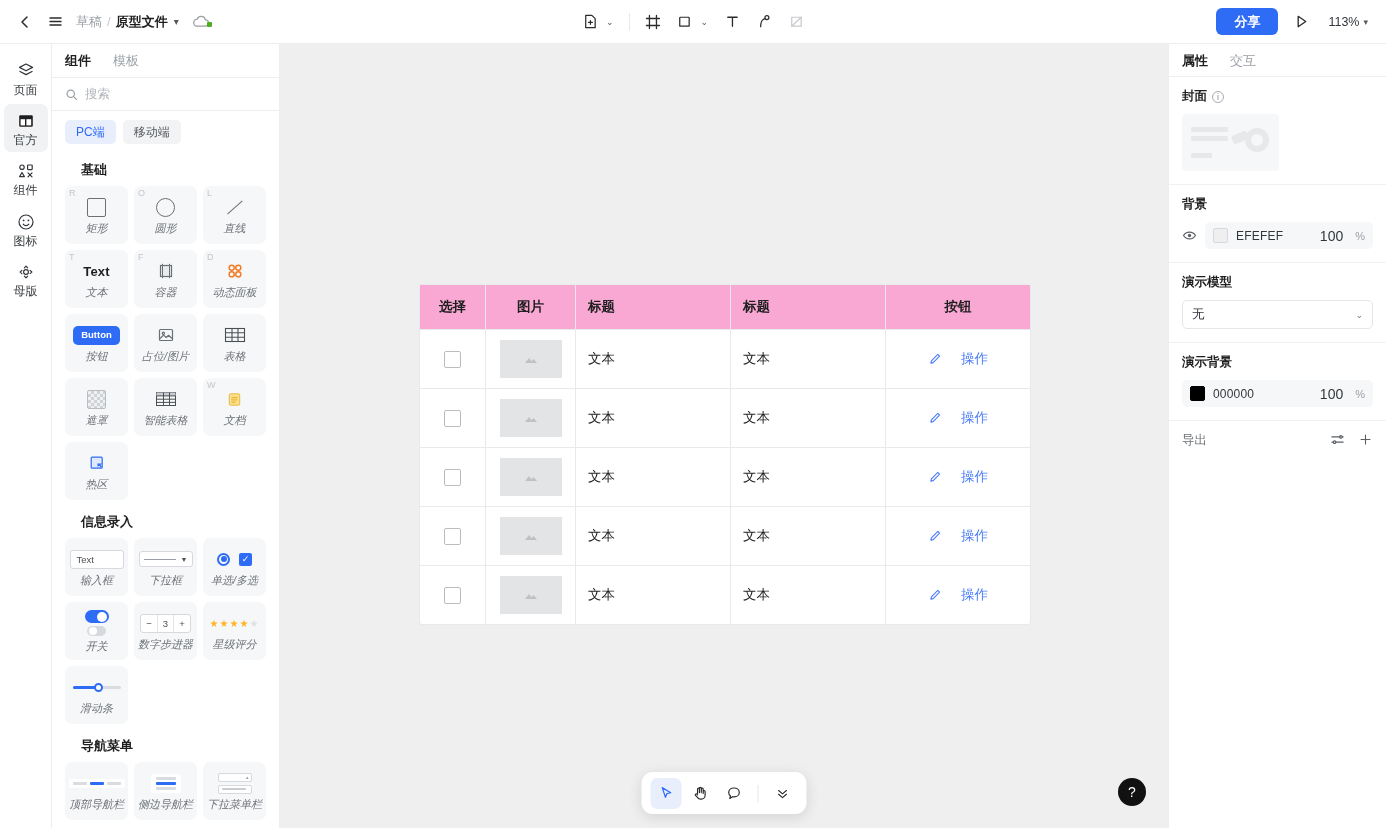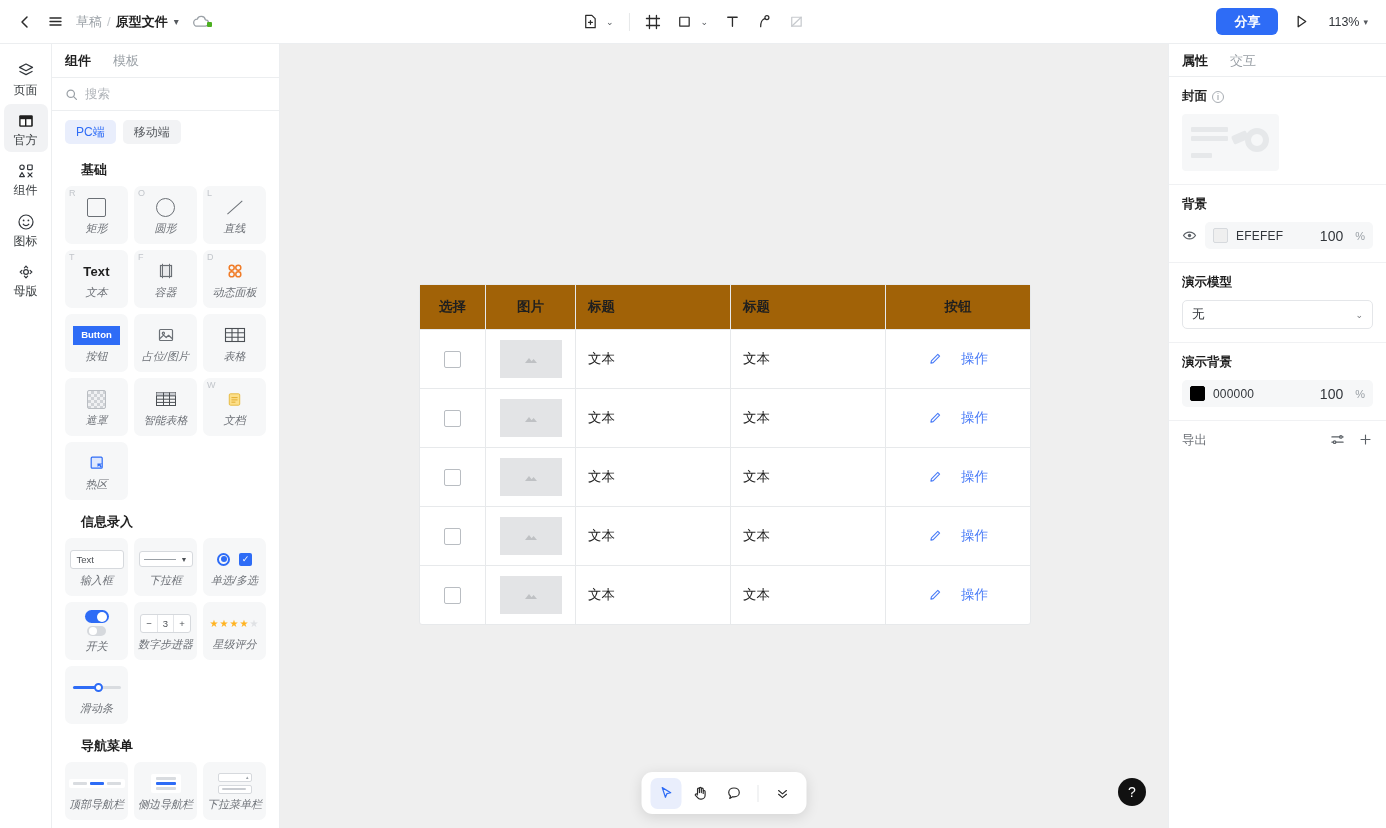--- a/index.html
+++ b/index.html
@@ -90,21 +90,21 @@
   .cell-key { position: absolute; top: 2px; left: 4px; font-size: 9px; color: #c2c6cb; }
   .cell-art { height: 22px; display: flex; align-items: center; justify-content: center; }
   .cell-label { font-size: 11px; color: #6d7177; line-height: 1; font-style: italic; }
   .sq { width: 19px; height: 19px; border: 1.4px solid #6b7076; border-radius: 2px; }
   .ci { width: 19px; height: 19px; border: 1.4px solid #6b7076; border-radius: 50%; }
   .ln { width: 22px; height: 22px; position: relative; }
   .ln:after { content:""; position:absolute; left:1px; top:50%; width:20px; height:1.4px;
               background:#6b7076; transform: rotate(-42deg); transform-origin: center; }
   .txt-t { font-size: 13px; font-weight: 700; color: #1f1f1f; letter-spacing: .2px; }
   .btn-chip { background: #2e6cf6; color: #fff; font-size: 9.5px; font-weight: 700;
-              padding: 3px 8px; border-radius: 0; line-height: 1.3; }
+              padding: 3px 8px; border-radius: 5px; line-height: 1.3; }
   .inp-chip { background: #fff; border: 1px solid #d6d9dd; border-radius: 3px; font-size: 9.5px;
               color: #4c5055; padding: 3px 6px; width: 54px; text-align: left; }
   .sel-chip { background: #fff; border: 1px solid #d6d9dd; border-radius: 3px; width: 54px; height: 16px;
               display:flex; align-items:center; justify-content:space-between; padding: 0 4px; }
   .sel-line { width: 32px; height: 1.2px; background: #9aa0a6; }
   .sel-car { font-size: 7px; color: #4c5055; }
   .radio-o { width: 13px; height: 13px; border-radius: 50%; border: 2px solid #2e6cf6;
              display:flex; align-items:center; justify-content:center; }
   .radio-i { width: 6px; height: 6px; border-radius: 50%; background: #2e6cf6; }
   .chk-b { width: 13px; height: 13px; border-radius: 2px; background: #2e6cf6; color: #fff;
@@ -141,21 +141,21 @@
 
   
   .canvas { flex: 1; background: #efefef; position: relative; overflow: hidden; }
 
   .proto-table {
     position: absolute; left: 139px; top: 240px; width: 612px;
     background: #fff; border: 1px solid #e7e9eb; border-radius: 3px;
     font-size: 13.5px; color: #1f1f1f;
   }
   .ptr { display: flex; }
-  .ptr.head { background: #a16207; font-weight: 700; }
+  .ptr.head { background: #f9a8d4; font-weight: 700; }
   .ptr + .ptr { border-top: 1px solid #e7e9eb; }
   .ptc { display: flex; align-items: center; justify-content: center; padding: 0 12px;
          border-right: 1px solid #e7e9eb; }
   .ptc:last-child { border-right: none; }
   .c0 { width: 66px; min-width: 66px; }
   .c1 { width: 90px; min-width: 90px; }
   .c2 { width: 155px; min-width: 155px; justify-content: flex-start; }
   .c3 { width: 155px; min-width: 155px; justify-content: flex-start; }
   .c4 { flex: 1; }
   .ptr.head .ptc { height: 44px; }

